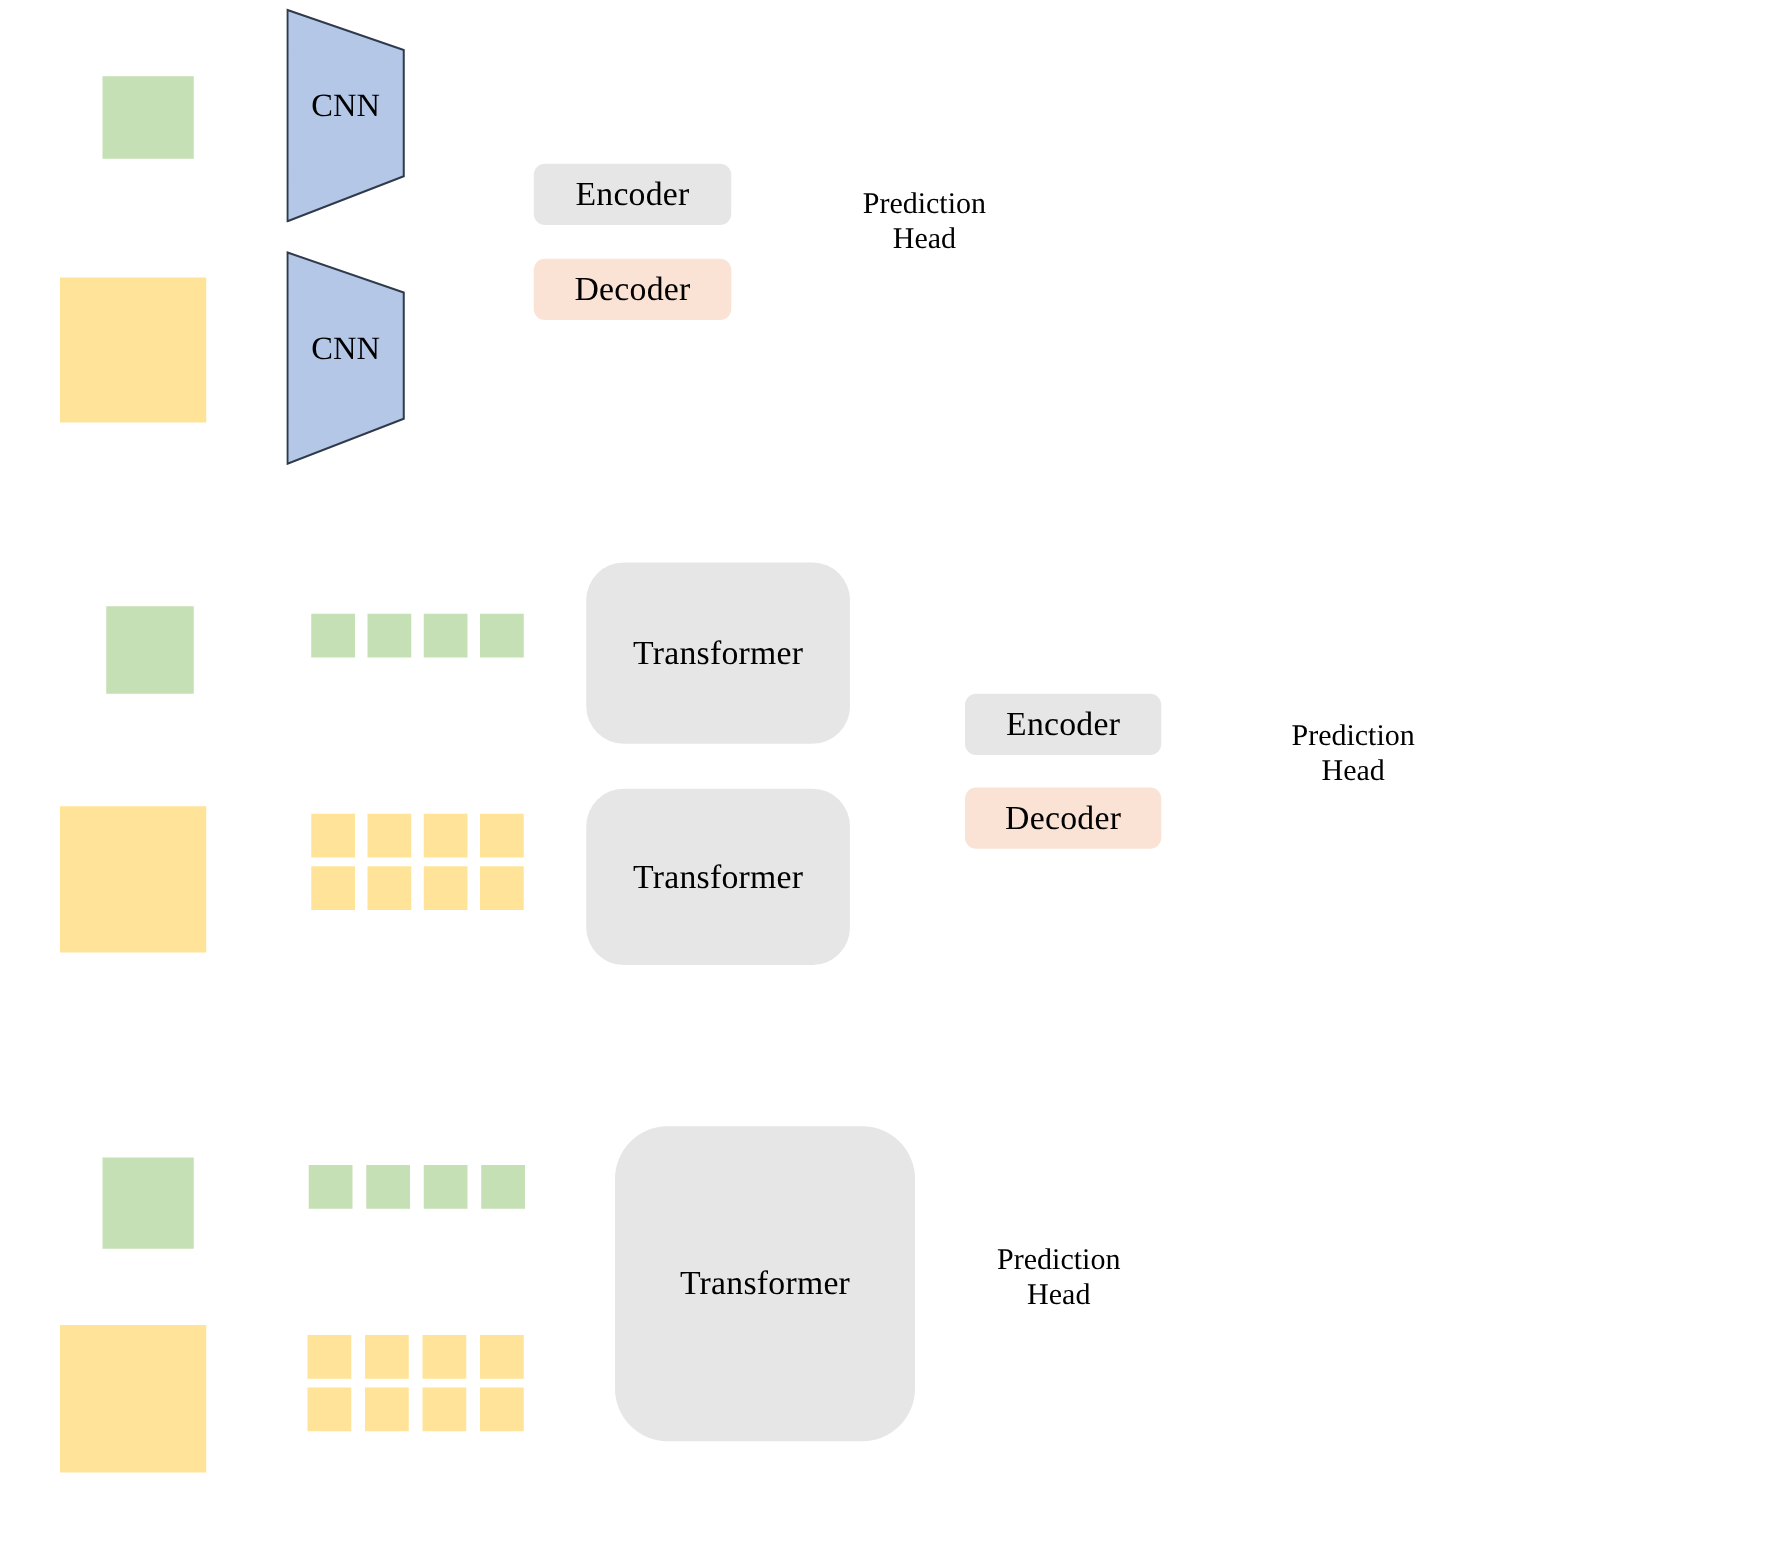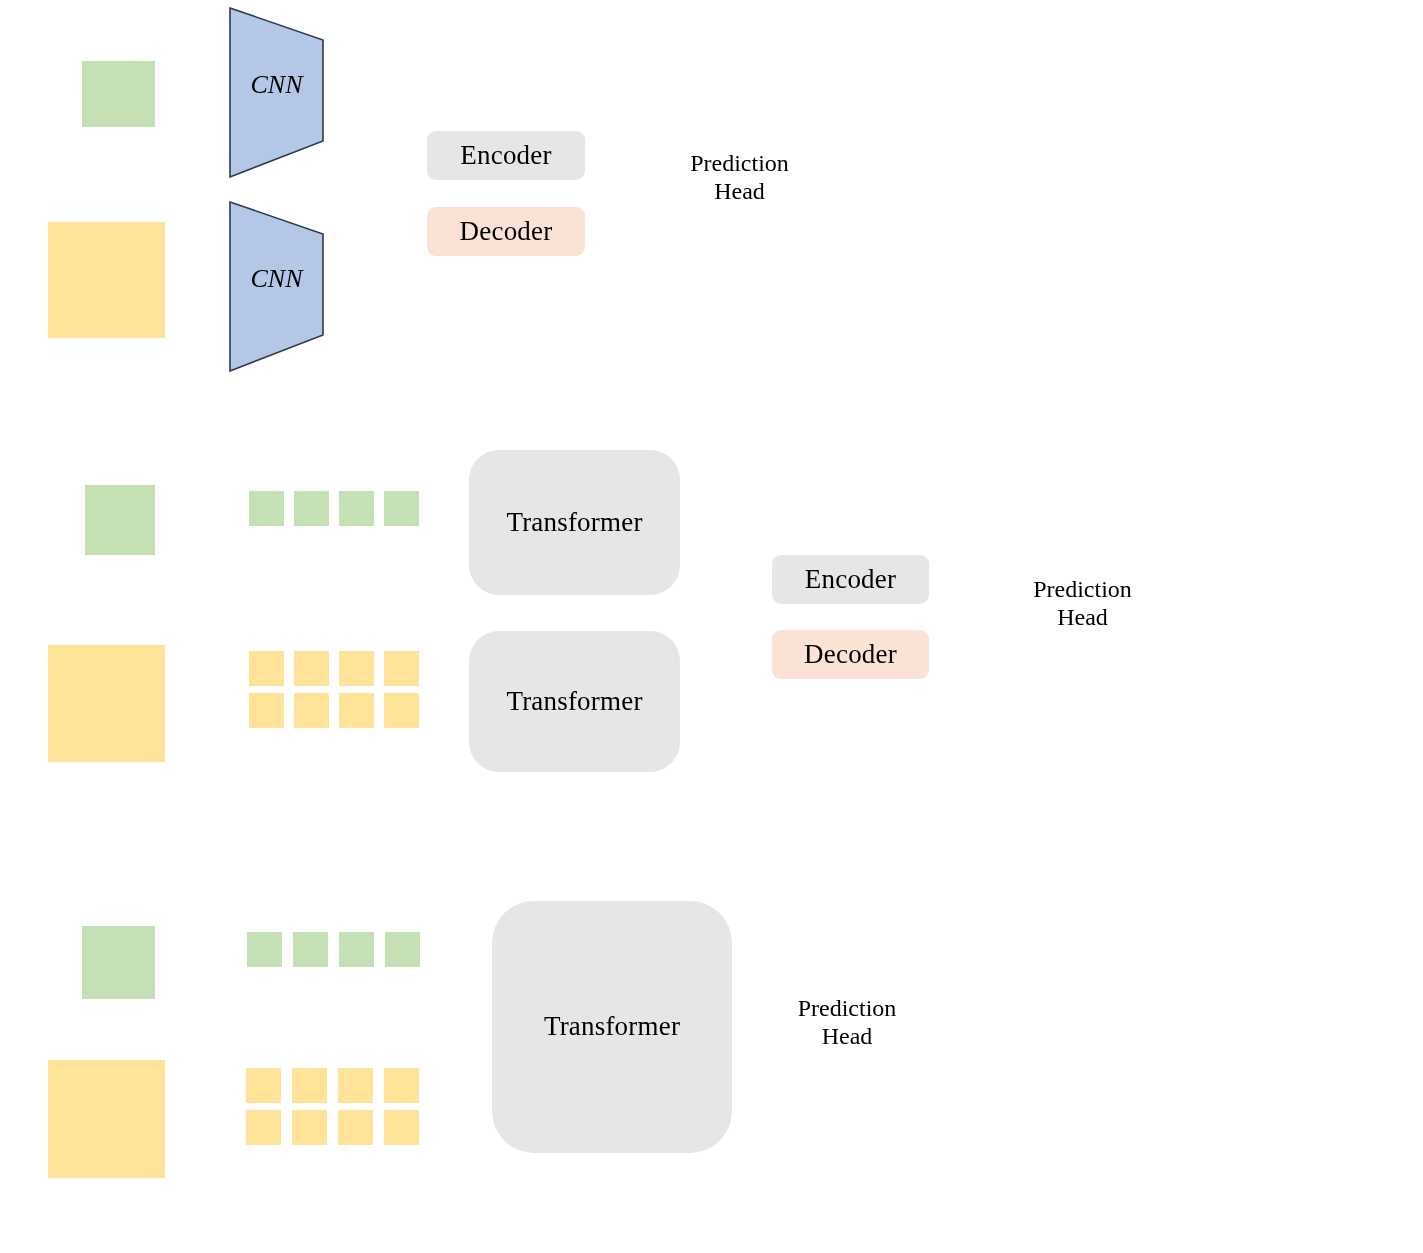--- a/index.html
+++ b/index.html
@@ -61,21 +61,20 @@
   }
   .trapwrap svg { display: block; }
   .trap-label {
     position: absolute;
     display: flex;
     align-items: center;
     justify-content: center;
     width: 100%;
     text-align: center;
     pointer-events: none;
-    font-style: italic;
   }
 </style>
 </head>
 <body>
 
 <div id="canvas">
 
   <div class="img-square" style="left:82px; top:61px; width:73px; height:66px; background:#C5E0B4;"></div>
 
   <div class="img-square" style="left:48px; top:222px; width:117px; height:116px; background:#FFE399;"></div>

